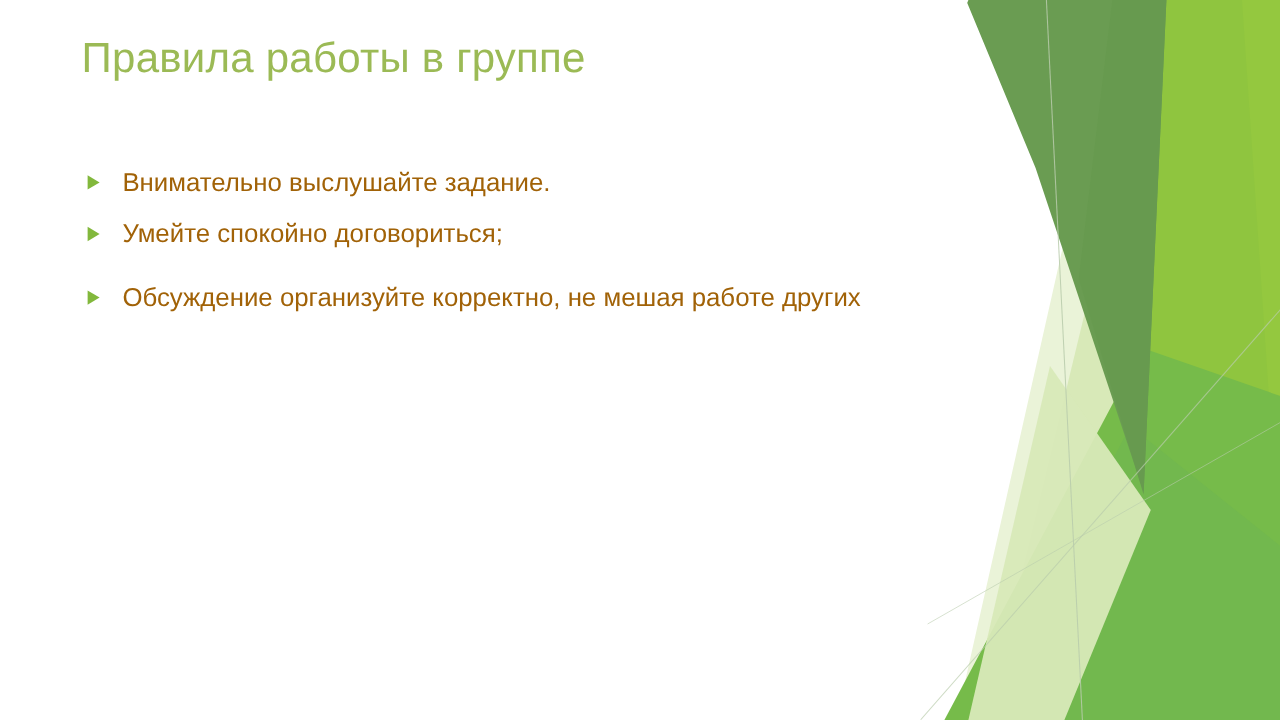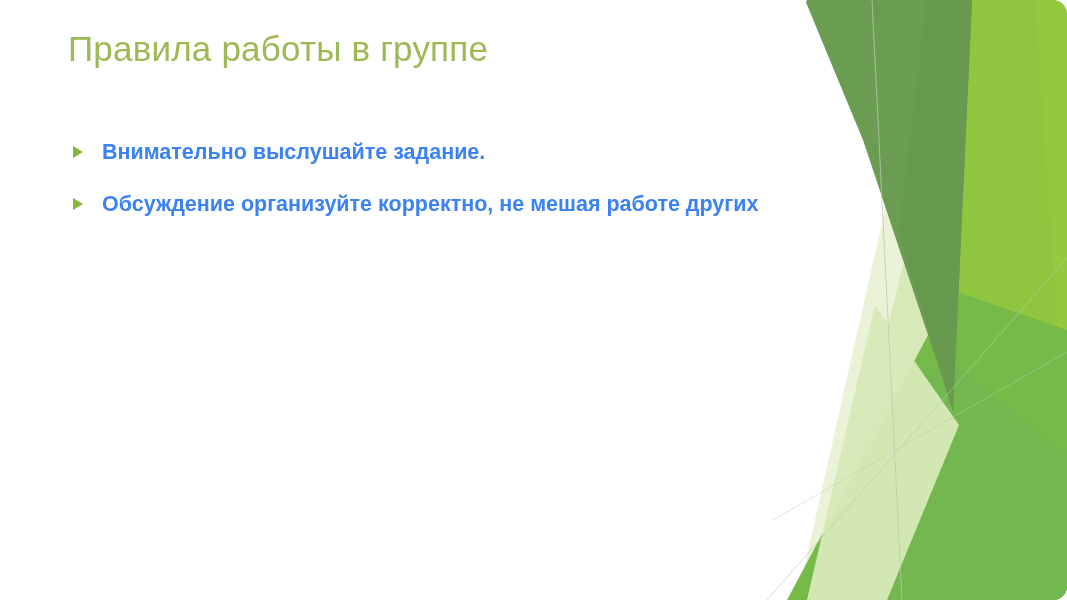--- a/index.html
+++ b/index.html
@@ -10,21 +10,20 @@
   }
   body {
     font-family: "Liberation Sans", "DejaVu Sans", sans-serif;
   }
   .slide {
     position: relative;
     width: 1067px;
     height: 600px;
     background: #ffffff;
     overflow: hidden;
-    border-radius: 14px;
   }
 
   
   .decor {
     position: absolute;
     top: 0;
     right: 0;
     width: 300px;
     height: 600px;
     pointer-events: none;
@@ -73,22 +72,22 @@
   }
   .bullet-marker svg {
     display: block;
     width: 16px;
     height: 16px;
   }
   .bullet-text {
     flex: 1 1 auto;
     font-size: 21.5px;
     line-height: 1.32;
-    color: #3b82f6;
-    font-weight: 700;
+    color: #a16207;
+    font-weight: 400;
   }
 
   
   .w-narrow  { max-width: 735px; }
 </style>
 </head>
 <body>
 
 <div class="slide">
 
@@ -128,20 +127,28 @@
     <div class="bullet-row">
       <span class="bullet-marker">
         <svg viewBox="0 0 16 16" xmlns="http://www.w3.org/2000/svg">
           <polygon points="3,2 13,8 3,14" fill="#82b83c"></polygon>
         </svg>
       </span>
       <span class="bullet-text w-narrow">Внимательно выслушайте задание.</span>
     </div>
 
 
+    <div class="bullet-row">
+      <span class="bullet-marker">
+        <svg viewBox="0 0 16 16" xmlns="http://www.w3.org/2000/svg">
+          <polygon points="3,2 13,8 3,14" fill="#82b83c"></polygon>
+        </svg>
+      </span>
+      <span class="bullet-text w-narrow">Умейте спокойно договориться;</span>
+    </div>
 
 
 
 
     <div class="bullet-row">
       <span class="bullet-marker">
         <svg viewBox="0 0 16 16" xmlns="http://www.w3.org/2000/svg">
           <polygon points="3,2 13,8 3,14" fill="#82b83c"></polygon>
         </svg>
       </span>

